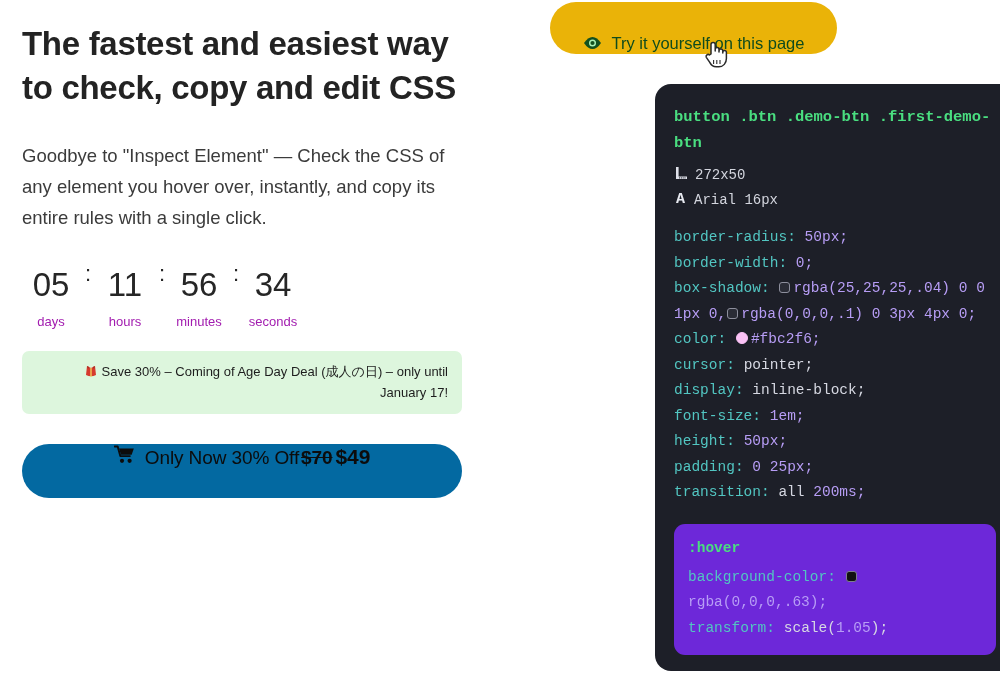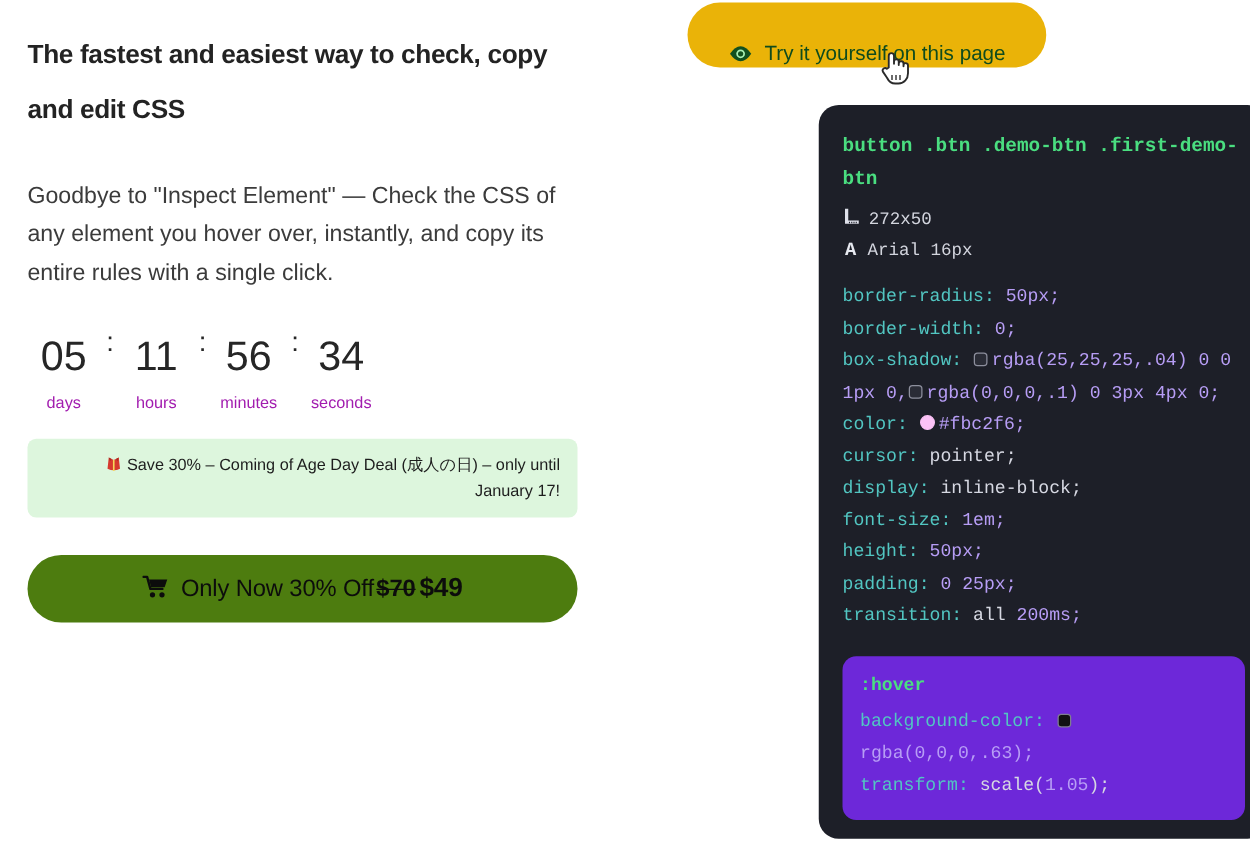--- a/index.html
+++ b/index.html
@@ -13,21 +13,21 @@
   .page { position: relative; width: 1000px; height: 678px; background: #fff; }
 
   
   .left-col {
     position: absolute;
     left: 22px; top: 22px;
     width: 452px;
   }
   .headline {
     margin: 0;
-    font-size: 21px;
+    font-size: 33px;
     line-height: 44px;
     font-weight: bold;
     color: #232323;
     letter-spacing: -0.3px;
   }
   .subcopy {
     margin: 0;
     padding-top: 30px;
     font-size: 18.5px;
     line-height: 31px;
@@ -87,25 +87,24 @@
     width: 14px; height: 14px;
     vertical-align: -2px;
     margin-right: 4px;
   }
 
   
   .cta {
     margin-top: 30px;
     width: 440px;
     height: 54px;
-    background: #4d7c0f;
+    background: #0369a1;
     border: none;
     border-radius: 27px;
     display: flex;
-    align-items: center;
     justify-content: center;
     gap: 10px;
     cursor: pointer;
     font-family: "Liberation Sans", sans-serif;
   }
   .cta-text {
     font-size: 19px;
     color: #0c0c0c;
     font-weight: normal;
     letter-spacing: -0.1px;

